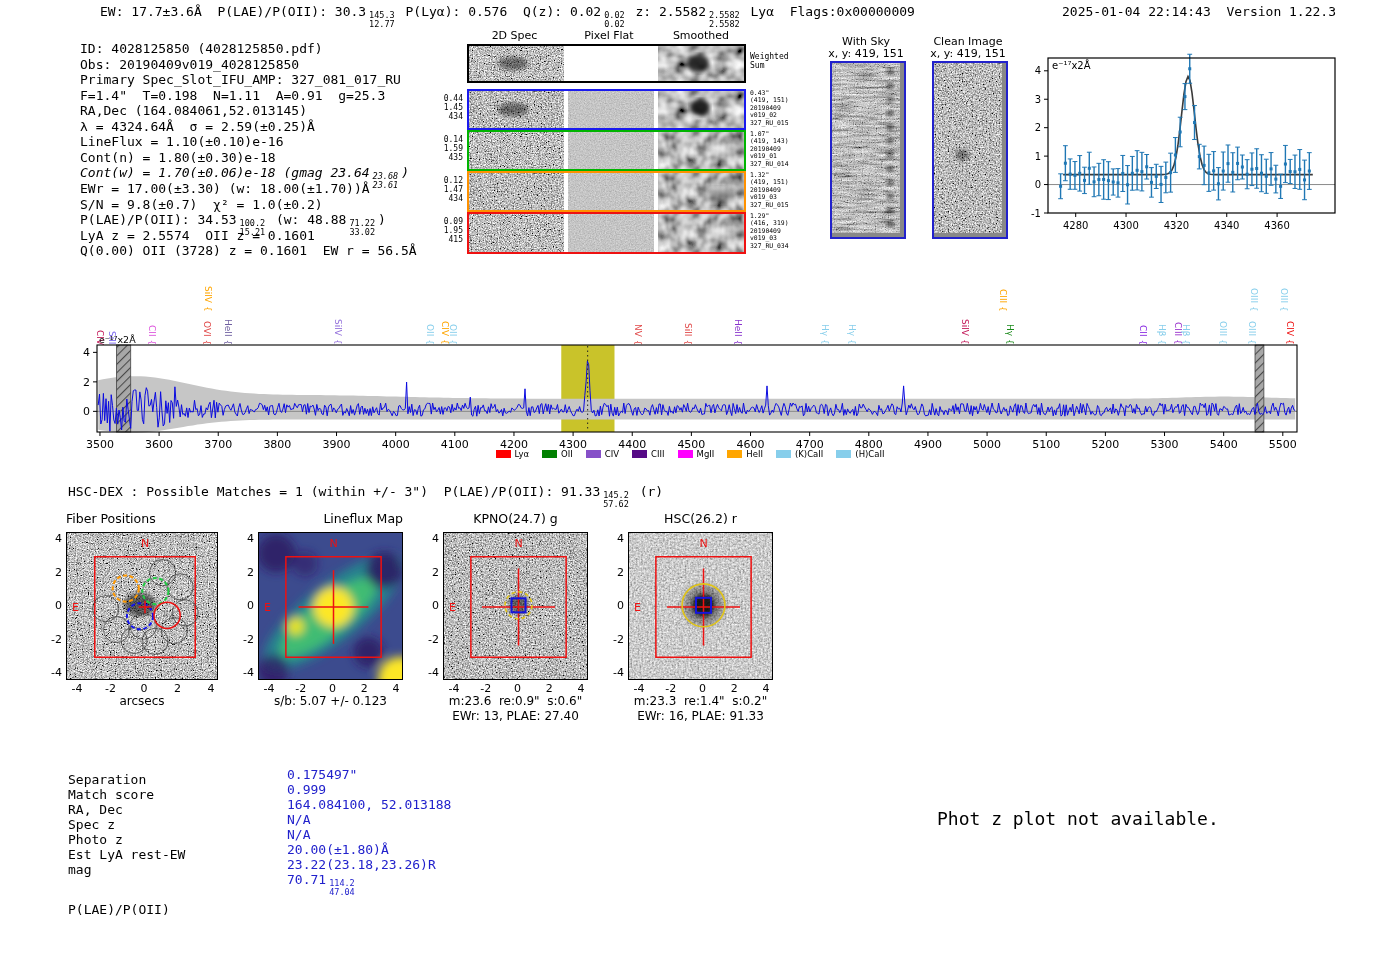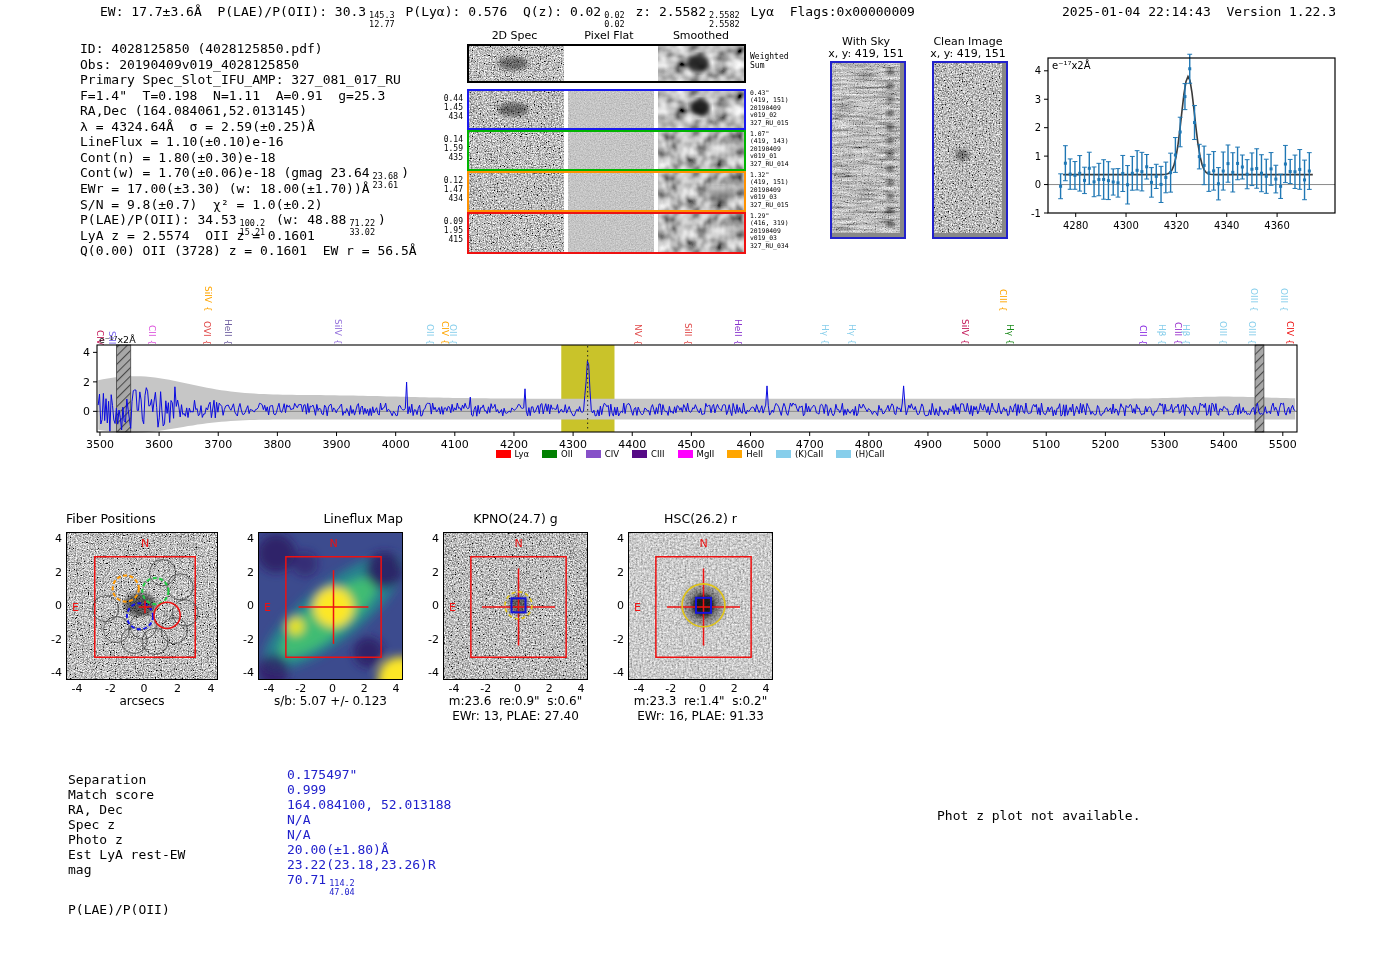--- a/index.html
+++ b/index.html
@@ -9,21 +9,21 @@
   .blue{color:#2121cc;}
   .stk{display:inline-flex;flex-direction:column;font-size:8.5px;line-height:8.5px;
        vertical-align:-2px;margin:0 3px 0 3px;text-align:left;}
   .stk span{display:block;}
   #header-left{position:absolute;left:100px;top:4px;font-size:13px;white-space:pre;}
   #header-right{position:absolute;right:64px;top:4px;font-size:13px;white-space:pre;}
   #info-block{position:absolute;left:68px;top:41px;width:420px;height:230px;font-size:13px;}
   #info-block div{white-space:pre;margin-left:12px;}
   #hsc-line{position:absolute;left:68px;top:484px;font-size:13px;white-space:pre;}
   #match-table{position:absolute;left:68px;top:772px;width:460px;height:135px;font-size:13px;}
-  #phot-note{position:absolute;left:937px;top:808px;font-size:13px;}
+  #phot-note{position:absolute;left:937px;top:808px;font-size:18px;}
   .sline{position:absolute;writing-mode:vertical-rl;font-family:"DejaVu Sans",sans-serif;
          font-size:9px;white-space:pre;line-height:11px;}
   #legend{position:absolute;left:400px;top:449px;width:580px;display:flex;
           justify-content:center;gap:13px;font-family:"DejaVu Sans",sans-serif;font-size:8.5px;align-items:center;}
   .leg-item{display:flex;align-items:center;gap:4px;}
   .leg-sw{width:15px;height:8px;display:inline-block;}
   svg{display:block;}
   .cut-title{position:absolute;text-align:center;font-family:"DejaVu Sans",sans-serif;font-size:12.5px;}
   .cut-cap{position:absolute;text-align:center;font-family:"DejaVu Sans",sans-serif;font-size:12px;white-space:pre;}
   .tick{position:absolute;font-family:"DejaVu Sans",sans-serif;font-size:11px;}
@@ -130,21 +130,21 @@
 
   <div id="info-block">
       <div style="position: absolute; left: 0px; top: 0px; white-space: pre;"><span>ID: 4028125850 (4028125850.pdf)</span></div>
       <div style="position: absolute; left: 0px; top: 15.55px; white-space: pre;"><span>Obs: 20190409v019_4028125850</span></div>
       <div style="position: absolute; left: 0px; top: 31.1px; white-space: pre;"><span>Primary Spec_Slot_IFU_AMP: 327_081_017_RU</span></div>
       <div style="position: absolute; left: 0px; top: 46.65px; white-space: pre;"><span>F=1.4"  T=0.198  N=1.11  A=0.91  g=25.3</span></div>
       <div style="position: absolute; left: 0px; top: 62.2px; white-space: pre;"><span>RA,Dec (164.084061,52.013145)</span></div>
       <div style="position: absolute; left: 0px; top: 77.75px; white-space: pre;"><span>λ = 4324.64Å  σ = 2.59(±0.25)Å</span></div>
       <div style="position: absolute; left: 0px; top: 93.3px; white-space: pre;"><span>LineFlux = 1.10(±0.10)e-16</span></div>
       <div style="position: absolute; left: 0px; top: 108.85px; white-space: pre;"><span>Cont(n) = 1.80(±0.30)e-18</span></div>
-      <div style="position: absolute; left: 0px; top: 124.4px; white-space: pre;"><span>Cont(w) = 1.70(±0.06)e-18 (gmag 23.64</span><span class="stk"><span>23.68</span><span>23.61</span></span><span>)</span></div>
+      <div style="position: absolute; left: 0px; top: 124.4px; white-space: pre; font-style: italic;"><span>Cont(w) = 1.70(±0.06)e-18 (gmag 23.64</span><span class="stk"><span>23.68</span><span>23.61</span></span><span>)</span></div>
       <div style="position: absolute; left: 0px; top: 139.95px; white-space: pre;"><span>EWr = 17.00(±3.30) (w: 18.00(±1.70))Å</span></div>
       <div style="position: absolute; left: 0px; top: 155.5px; white-space: pre;"><span>S/N = 9.8(±0.7)  χ² = 1.0(±0.2)</span></div>
       <div style="position: absolute; left: 0px; top: 171.05px; white-space: pre;"><span>P(LAE)/P(OII): 34.53</span><span class="stk"><span>100.2</span><span>15.21</span></span><span> (w: 48.88</span><span class="stk"><span>71.22</span><span>33.02</span></span><span>)</span></div>
       <div style="position: absolute; left: 0px; top: 186.6px; white-space: pre;"><span>LyA z = 2.5574  OII z = 0.1601</span></div>
       <div style="position: absolute; left: 0px; top: 202.15px; white-space: pre;"><span>Q(0.00) OII (3728) z = 0.1601  EW r = 56.5Å</span></div>
     </div>
 
   <div id="spec2d">
       <div class=" s2d-h" style="position: absolute; left: 467px; top: 29px; width: 95px; text-align: center; font-size: 11px;">2D Spec</div>
       <div class=" s2d-h" style="position: absolute; left: 566px; top: 29px; width: 86px; text-align: center; font-size: 11px;">Pixel Flat</div>
@@ -654,20 +654,21 @@
       <div class="leg-item">
         <span class="leg-sw" style="background: rgb(135, 206, 235);"></span>
         <span>(K)CaII</span>
       </div>
       <div class="leg-item">
         <span class="leg-sw" style="background: rgb(135, 206, 235);"></span>
         <span>(H)CaII</span>
       </div>
     </div>
 
+  <div id="hsc-line"><span>HSC-DEX : Possible Matches = 1 (within +/- 3")  P(LAE)/P(OII): 91.33</span><span class="stk"><span>145.2</span><span>57.62</span></span><span> (r)</span></div>
 
   <div id="cutouts">
       <div class=" cut-title" style="position: absolute; left: 66px; top: 511px; width: 152px; text-align: left;">Fiber Positions</div>
       <div class=" tick" style="position: absolute; left: 65px; top: 682px; width: 24px; text-align: center;">-4</div>
       <div class=" tick" style="position: absolute; left: 98.5px; top: 682px; width: 24px; text-align: center;">-2</div>
       <div class=" tick" style="position: absolute; left: 132px; top: 682px; width: 24px; text-align: center;">0</div>
       <div class=" tick" style="position: absolute; left: 165.5px; top: 682px; width: 24px; text-align: center;">2</div>
       <div class=" tick" style="position: absolute; left: 199px; top: 682px; width: 24px; text-align: center;">4</div>
       <div class=" tick" style="position: absolute; left: 40px; top: 532px; width: 22px; text-align: right;">4</div>
       <div class=" tick" style="position: absolute; left: 40px; top: 565.5px; width: 22px; text-align: right;">2</div>

